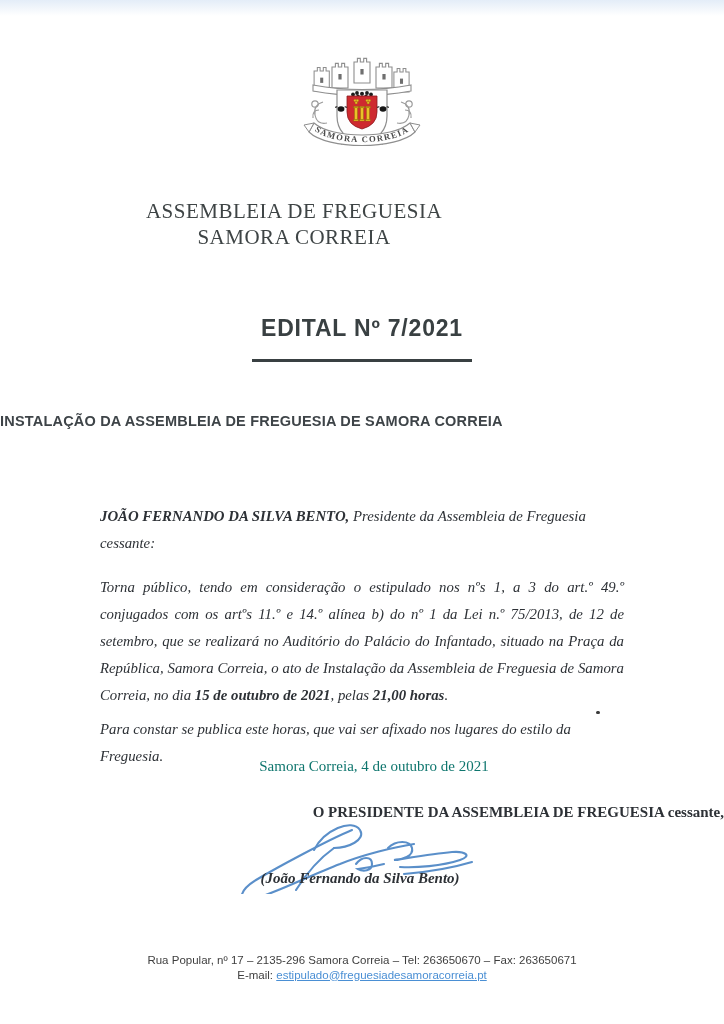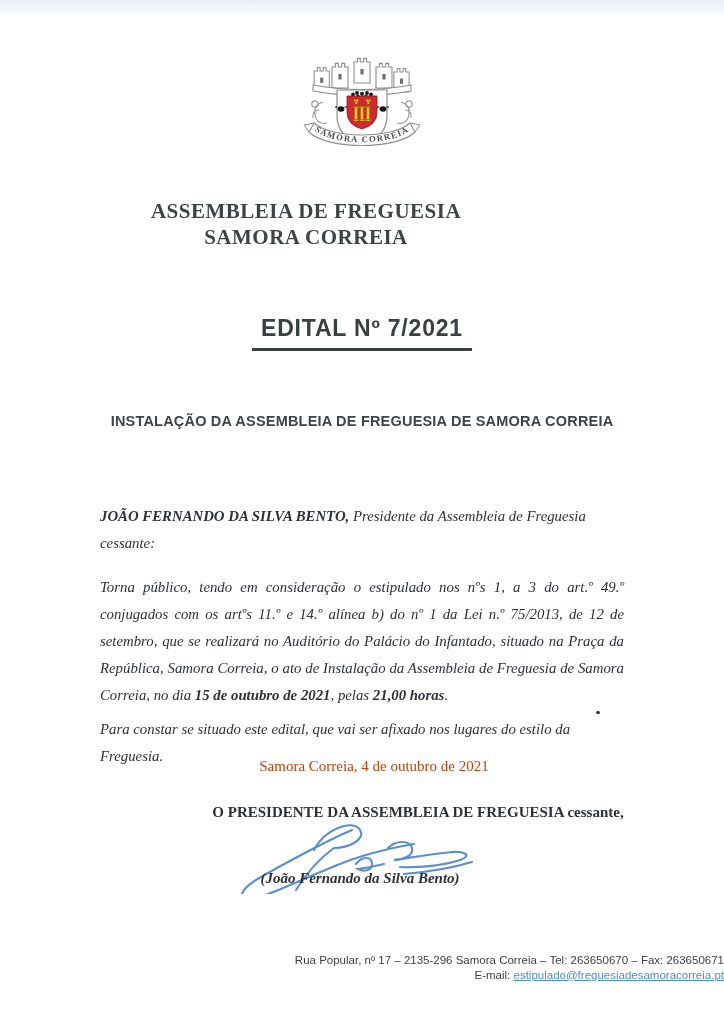--- a/index.html
+++ b/index.html
@@ -12,69 +12,69 @@
   }
   .scan-tint{
     position:absolute;left:0;top:0;width:724px;height:16px;
     background:linear-gradient(to bottom, rgba(205,222,242,.55), rgba(205,222,242,0));
     pointer-events:none;
   }
   
   .crest{position:absolute;left:297px;top:52px;width:130px;height:112px;}
   
   .title-block{
-    position:absolute;left:16px;top:198px;width:580px;
+    position:absolute;left:4px;top:198px;width:580px;
     text-align:center;
-    font-weight:bold;font-size:21px;line-height:26px;
+    font-weight:normal;font-size:21px;line-height:26px;
     letter-spacing:.5px;color:#3e4445;
   }
   .edital-wrap{position:absolute;left:0;top:315px;width:724px;text-align:center;}
   .edital{
     display:inline-block;
     font-family:"Liberation Sans", sans-serif;
     font-weight:bold;font-size:23px;letter-spacing:.8px;
     color:#394042;
-    padding:0 9px 6px 9px;
+    padding:0 9px 17px 9px;
     border-bottom:3px solid #394042;
   }
   .subject{
-    position:absolute;left:0;top:413px;width:724px;text-align:center;
+    position:absolute;left:0;top:413px;width:724px;
     font-family:"Liberation Sans", sans-serif;
     font-weight:bold;font-size:14.5px;letter-spacing:.2px;color:#3e4448;
   }
   
   .bodytext{
     position:absolute;left:100px;top:503px;width:524px;
     font-size:14.8px;color:#2d3136;font-style:italic;
   }
   .bodytext p{margin:0;line-height:27px;}
   .p1{margin-bottom:17px !important;}
   .p2{text-align:justify;margin-bottom:7px !important;}
   .b{font-weight:bold;}
   .artifact-dot{
     position:absolute;left:596px;top:711px;width:4px;height:3px;
     background:#3a3a3a;border-radius:2px;
   }
   
   .date-line{
     position:absolute;left:0;top:758px;width:672px;text-align:center;
-    text-indent:76px;font-size:15px;color:#c2410c;
+    text-indent:76px;font-size:15px;color:#0f766e;
   }
   .president-line{
-    position:absolute;left:0;top:804px;width:724px;text-align:center;
+    position:absolute;left:0;top:804px;width:724px;text-align:right;
     text-indent:112px;font-size:15px;font-weight:bold;color:#2d3136;
   }
   .signature{position:absolute;left:236px;top:814px;width:245px;height:80px;}
   .name-line{
     position:absolute;left:0;top:870px;width:664px;text-align:center;
     text-indent:56px;font-size:15px;font-weight:bold;font-style:italic;color:#2d3136;
   }
   
   .footer{
-    position:absolute;left:0;top:953px;width:724px;text-align:right;
+    position:absolute;left:0;top:953px;width:724px;text-align:center;
     font-family:"Liberation Sans", sans-serif;
     font-size:11.5px;line-height:14.5px;color:#3e3e3e;
   }
   .footer a{color:#4a8fd4;text-decoration:underline;cursor:pointer;}
 </style>
 </head>
 <body>
 
 <div class="page">
 
@@ -179,21 +179,21 @@
 
   <div class="edital-wrap">
     <span class="edital">EDITAL Nº 7/2021</span>
   </div>
 
   <div class="subject">INSTALAÇÃO DA ASSEMBLEIA DE FREGUESIA DE SAMORA CORREIA</div>
 
   <div class="bodytext">
     <p class="p1"><span class="b">JOÃO FERNANDO DA SILVA BENTO,</span><span> Presidente da Assembleia de Freguesia cessante:</span></p>
     <p class="p2"><span>Torna público, tendo em consideração o estipulado nos nºs 1, a 3 do art.º 49.º conjugados com os artºs 11.º e 14.º alínea b) do nº 1 da Lei n.º 75/2013, de 12 de setembro, que se realizará no Auditório do Palácio do Infantado, situado na Praça da República, Samora Correia, o ato de Instalação da Assembleia de Freguesia de Samora Correia, no dia </span><span class="b">15 de outubro de 2021</span><span>, pelas </span><span class="b">21,00 horas</span><span>.</span></p>
-    <p class="p3">Para constar se situado este edital, que vai ser afixado nos lugares do estilo da Freguesia.</p>
+    <p class="p3">Para constar se publica este horas, que vai ser afixado nos lugares do estilo da Freguesia.</p>
   </div>
 
   <div class="artifact-dot"></div>
 
   <div class="date-line">Samora Correia, 4 de outubro de 2021</div>
 
   <div class="president-line">O PRESIDENTE DA ASSEMBLEIA DE FREGUESIA cessante,</div>
 
   <div class="signature">
     <svg width="245" height="80" viewBox="0 0 245 80" xmlns="http://www.w3.org/2000/svg">

